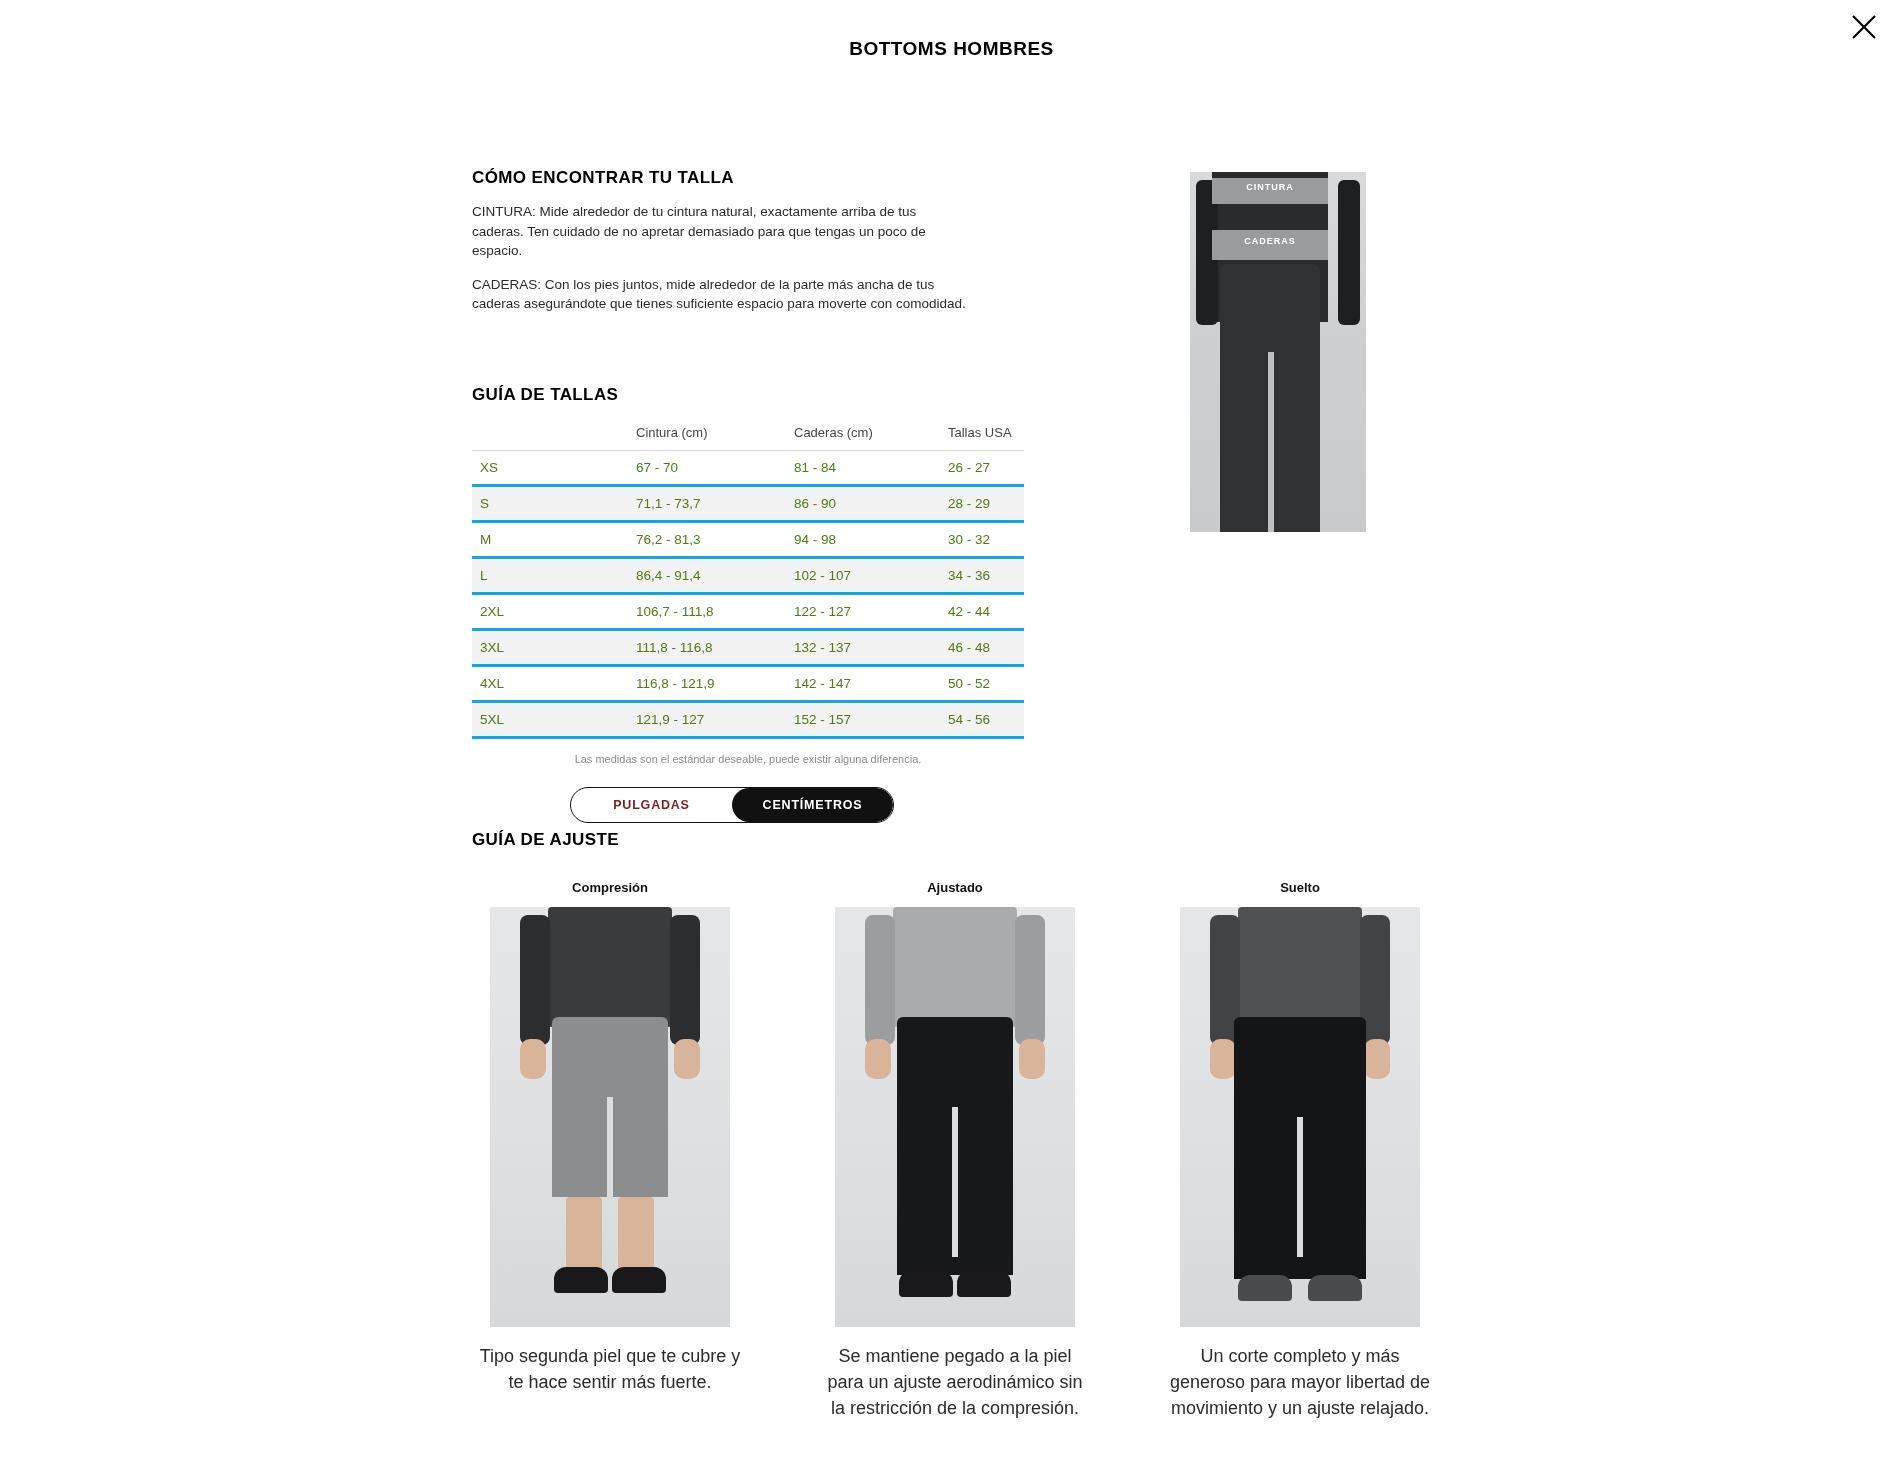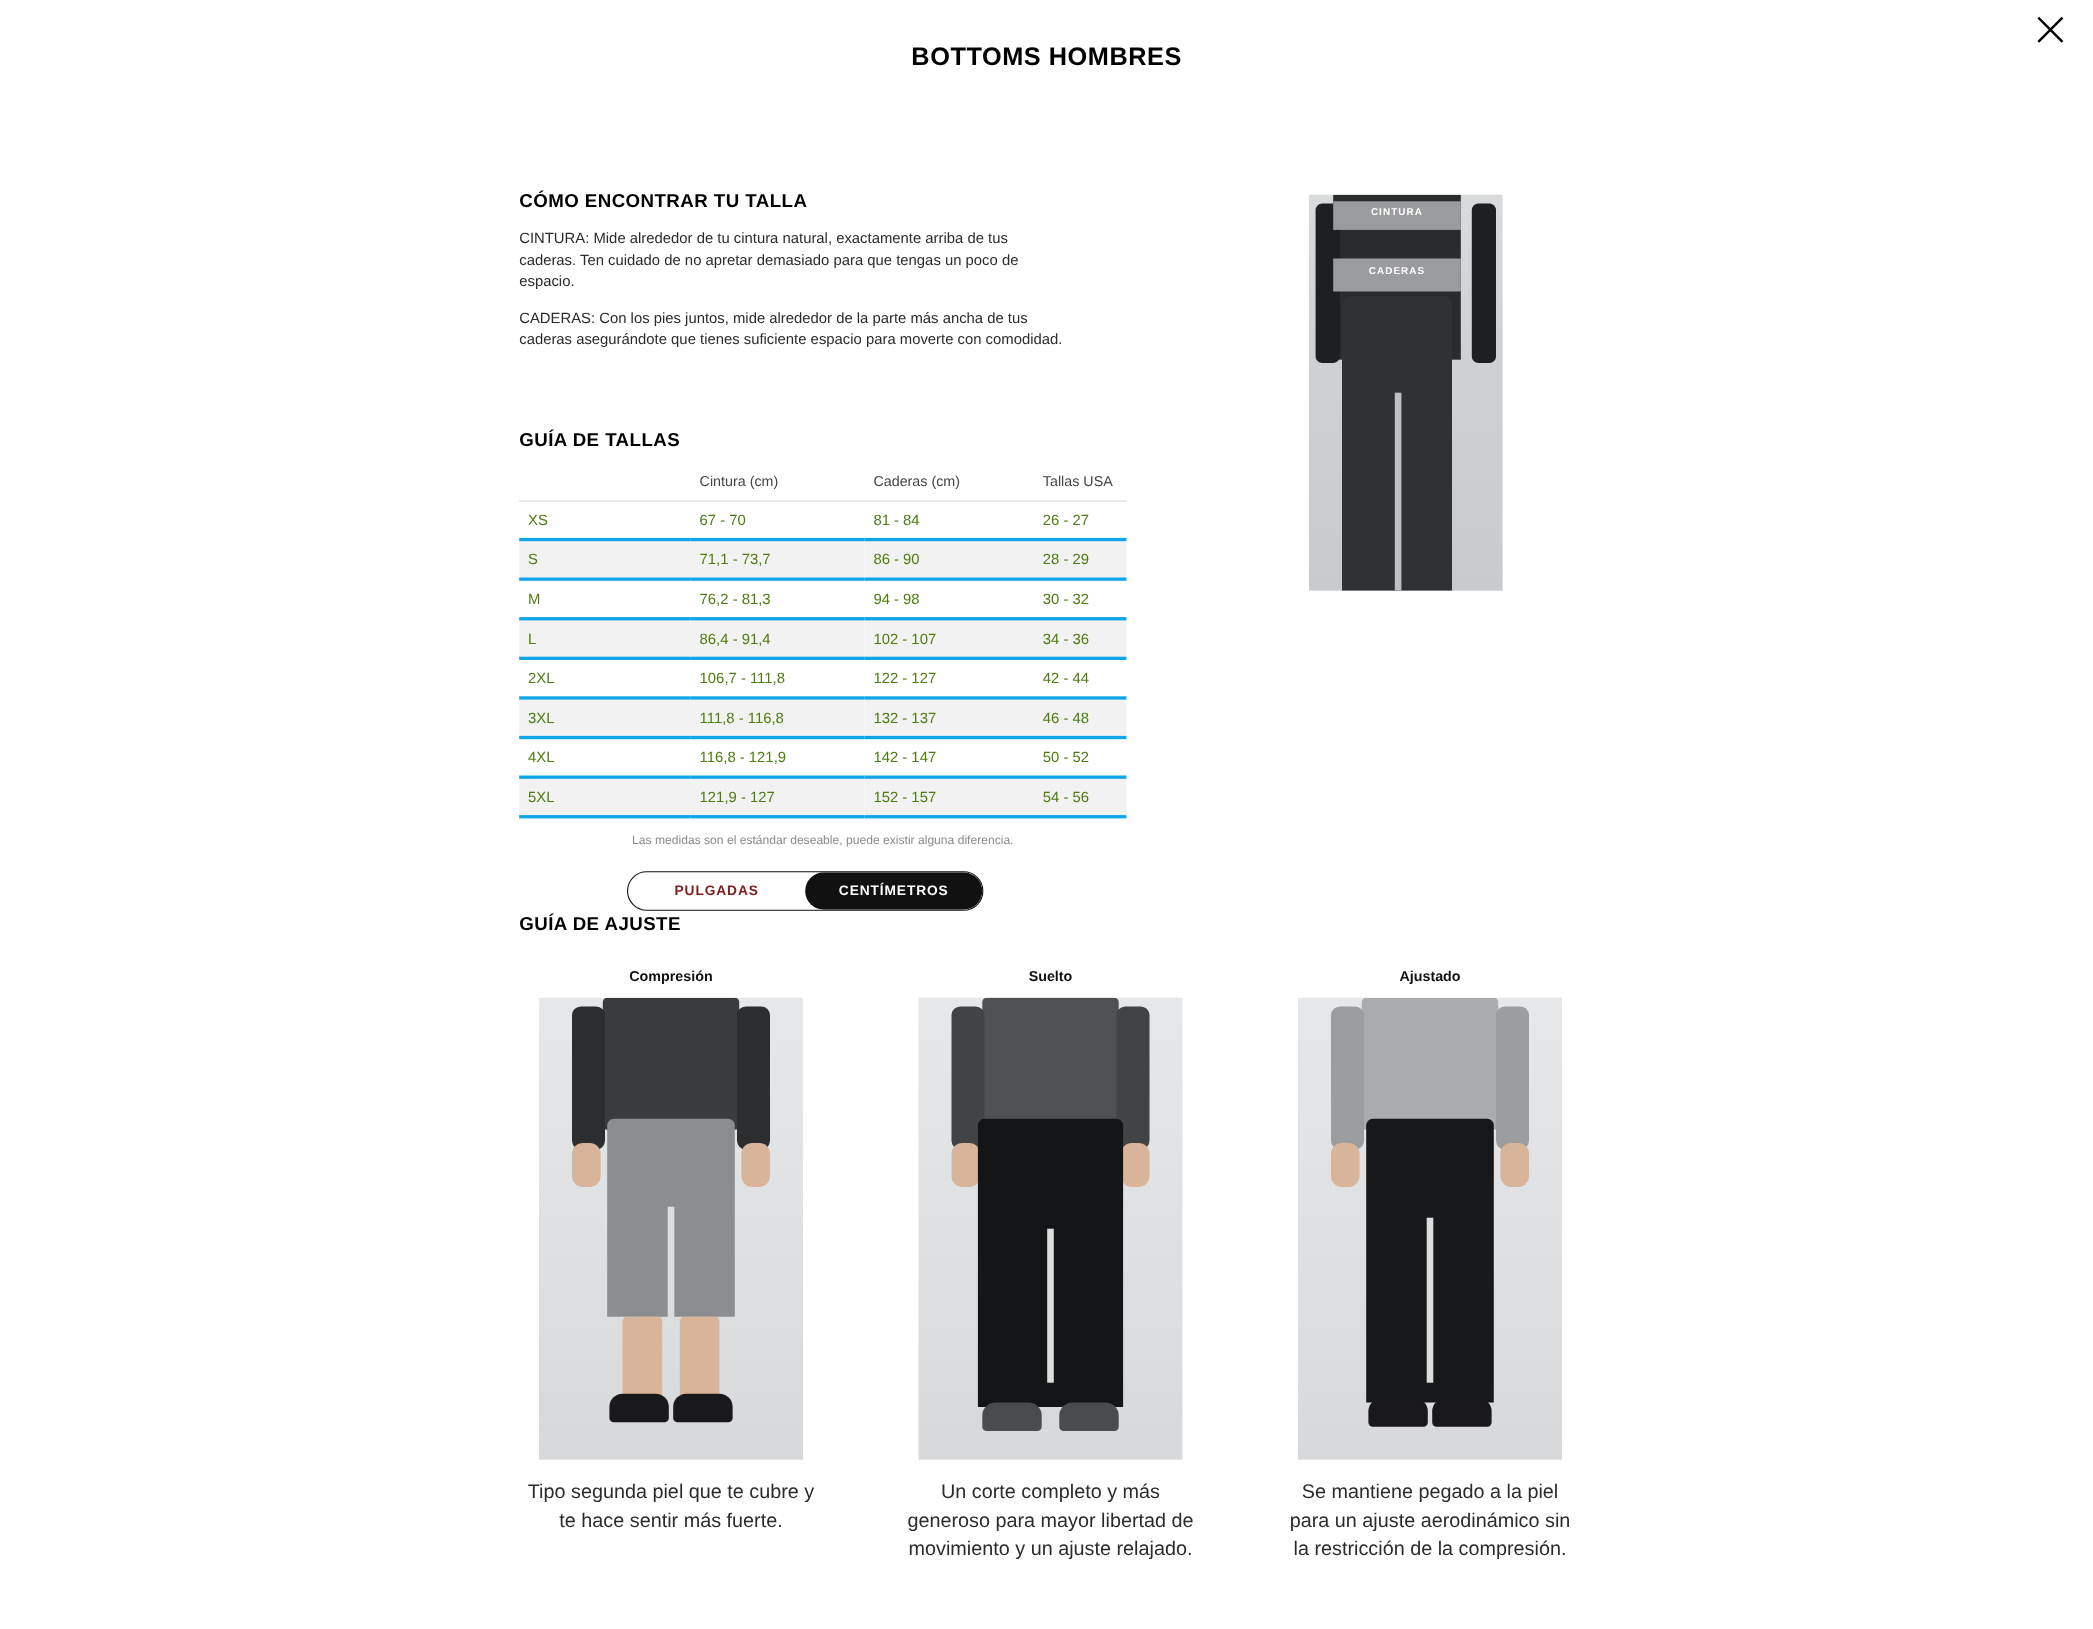--- a/index.html
+++ b/index.html
@@ -39,21 +39,21 @@
 
   .content {
     position: absolute;
     left: 0;
     top: 0;
     width: 1903px;
   }
 
   .page-title {
     text-align: center;
-    font-size: 23px;
+    font-size: 19px;
     font-weight: bold;
     letter-spacing: 0.5px;
     margin: 38px 0 0 0;
     color: #000;
   }
 
   .section-wrap {
     position: relative;
     width: 1903px;
   }
@@ -406,47 +406,47 @@
           <div class="mn-gap" style="left:117px; top:190px; height:110px;"></div>
           <div class="mn-shin" style="left:76px; top:290px; height:76px;"></div>
           <div class="mn-shin" style="right:76px; top:290px; height:76px;"></div>
           <div class="mn-shoe-l" style="left:64px; top:360px;"></div>
           <div class="mn-shoe-r" style="right:64px; top:360px;"></div>
         </div>
         <div class="desc">Tipo segunda piel que te cubre y te hace sentir más fuerte.</div>
       </div>
 
       <div class="fit-card">
+        <div class="cap">Ajustado</div>
+        <div class="img">
+          <div class="mn-top" style="background:#a9abad;"></div>
+          <div class="mn-arm-l" style="background:#9b9d9f;"></div>
+          <div class="mn-arm-r" style="background:#9b9d9f;"></div>
+          <div class="mn-hand-l"></div>
+          <div class="mn-hand-r"></div>
+          <div class="mn-pants" style="background:#17181a; height:258px;"></div>
+          <div class="mn-gap" style="left:117px; top:200px; height:150px;"></div>
+          <div class="mn-shoe-l" style="left:64px; top:364px;"></div>
+          <div class="mn-shoe-r" style="right:64px; top:364px;"></div>
+        </div>
+        <div class="desc">Se mantiene pegado a la piel para un ajuste aerodinámico sin la restricción de la compresión.</div>
+      </div>
+
+      <div class="fit-card">
         <div class="cap">Suelto</div>
         <div class="img">
           <div class="mn-top" style="background:#4e5052;"></div>
           <div class="mn-arm-l" style="background:#414345;"></div>
           <div class="mn-arm-r" style="background:#414345;"></div>
           <div class="mn-hand-l"></div>
           <div class="mn-hand-r"></div>
           <div class="mn-pants" style="background:#141517; height:262px; left:54px; width:132px;"></div>
           <div class="mn-gap" style="left:117px; top:210px; height:140px;"></div>
           <div class="mn-shoe-l" style="left:58px; top:368px; background:#4a4b4d;"></div>
           <div class="mn-shoe-r" style="right:58px; top:368px; background:#4a4b4d;"></div>
         </div>
         <div class="desc">Un corte completo y más generoso para mayor libertad de movimiento y un ajuste relajado.</div>
       </div>
 
-      <div class="fit-card">
-        <div class="cap">Ajustado</div>
-        <div class="img">
-          <div class="mn-top" style="background:#a9abad;"></div>
-          <div class="mn-arm-l" style="background:#9b9d9f;"></div>
-          <div class="mn-arm-r" style="background:#9b9d9f;"></div>
-          <div class="mn-hand-l"></div>
-          <div class="mn-hand-r"></div>
-          <div class="mn-pants" style="background:#17181a; height:258px;"></div>
-          <div class="mn-gap" style="left:117px; top:200px; height:150px;"></div>
-          <div class="mn-shoe-l" style="left:64px; top:364px;"></div>
-          <div class="mn-shoe-r" style="right:64px; top:364px;"></div>
-        </div>
-        <div class="desc">Se mantiene pegado a la piel para un ajuste aerodinámico sin la restricción de la compresión.</div>
-      </div>
-
     </div>
 
   </div>
 </div>
 
 </body></html>

